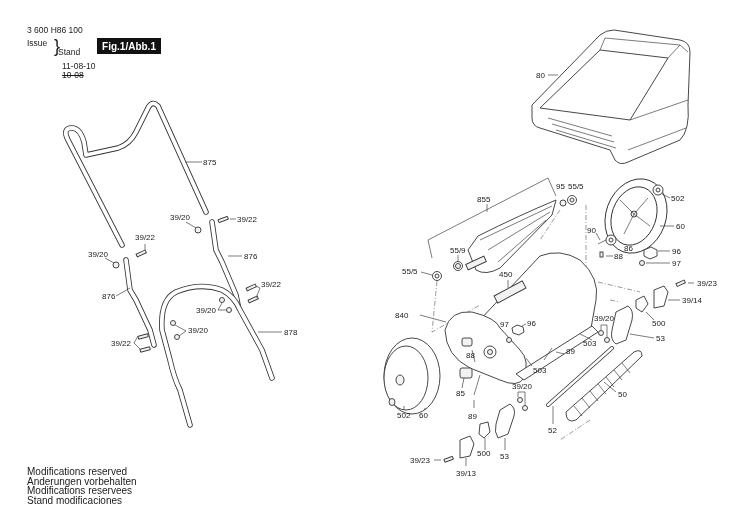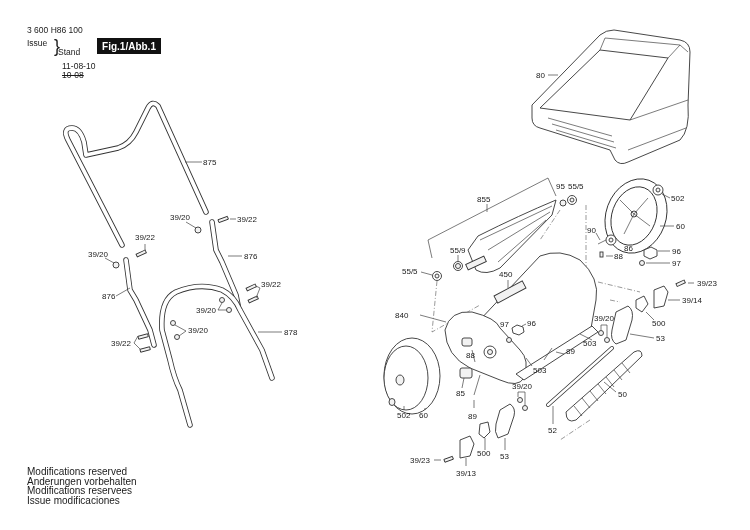--- a/index.html
+++ b/index.html
@@ -27,21 +27,21 @@
 <div class="hdr" style="left:27px;top:47px;margin-left:31px;">Stand</div>
 <div class="hdr" style="left:54px;top:36px;font-size:18px;line-height:20px;">}</div>
 <div class="hdr" style="left:62px;top:38px;text-decoration:line-through;margin-top:32px;">10-08</div>
 <div class="hdr" style="left:62px;top:61px;">11-08-10</div>
 <div class="fig-badge">Fig.1/Abb.1</div>
 
 <div class="notes">
   <div>Modifications reserved</div>
   <div>Anderungen vorbehalten</div>
   <div>Modifications reservees</div>
-  <div>Issue modificaciones</div>
+  <div>Stand modificaciones</div>
 </div>
 
 <svg id="drawing" width="750" height="530" viewBox="0 0 750 530">
 
   <g>
     <path class="part" d="M532,105 L600,35 Q606,30 614,30 L680,40 Q690,42 690,52 L688,105 Q690,130 680,140 L628,162 Q620,166 615,160 L610,150 L540,128 Q532,126 532,118 Z"></path>
     <path class="part" d="M540,108 L600,50 L668,58 L630,120 Z" fill="none"></path>
     <path class="lead" d="M600,50 L605,38 M668,58 L680,45"></path>
     <path class="lead" d="M548,118 L612,136 M552,124 L614,142 M556,130 L616,148"></path>
     <path class="lead" d="M630,120 L688,100 M628,150 L686,128"></path>

